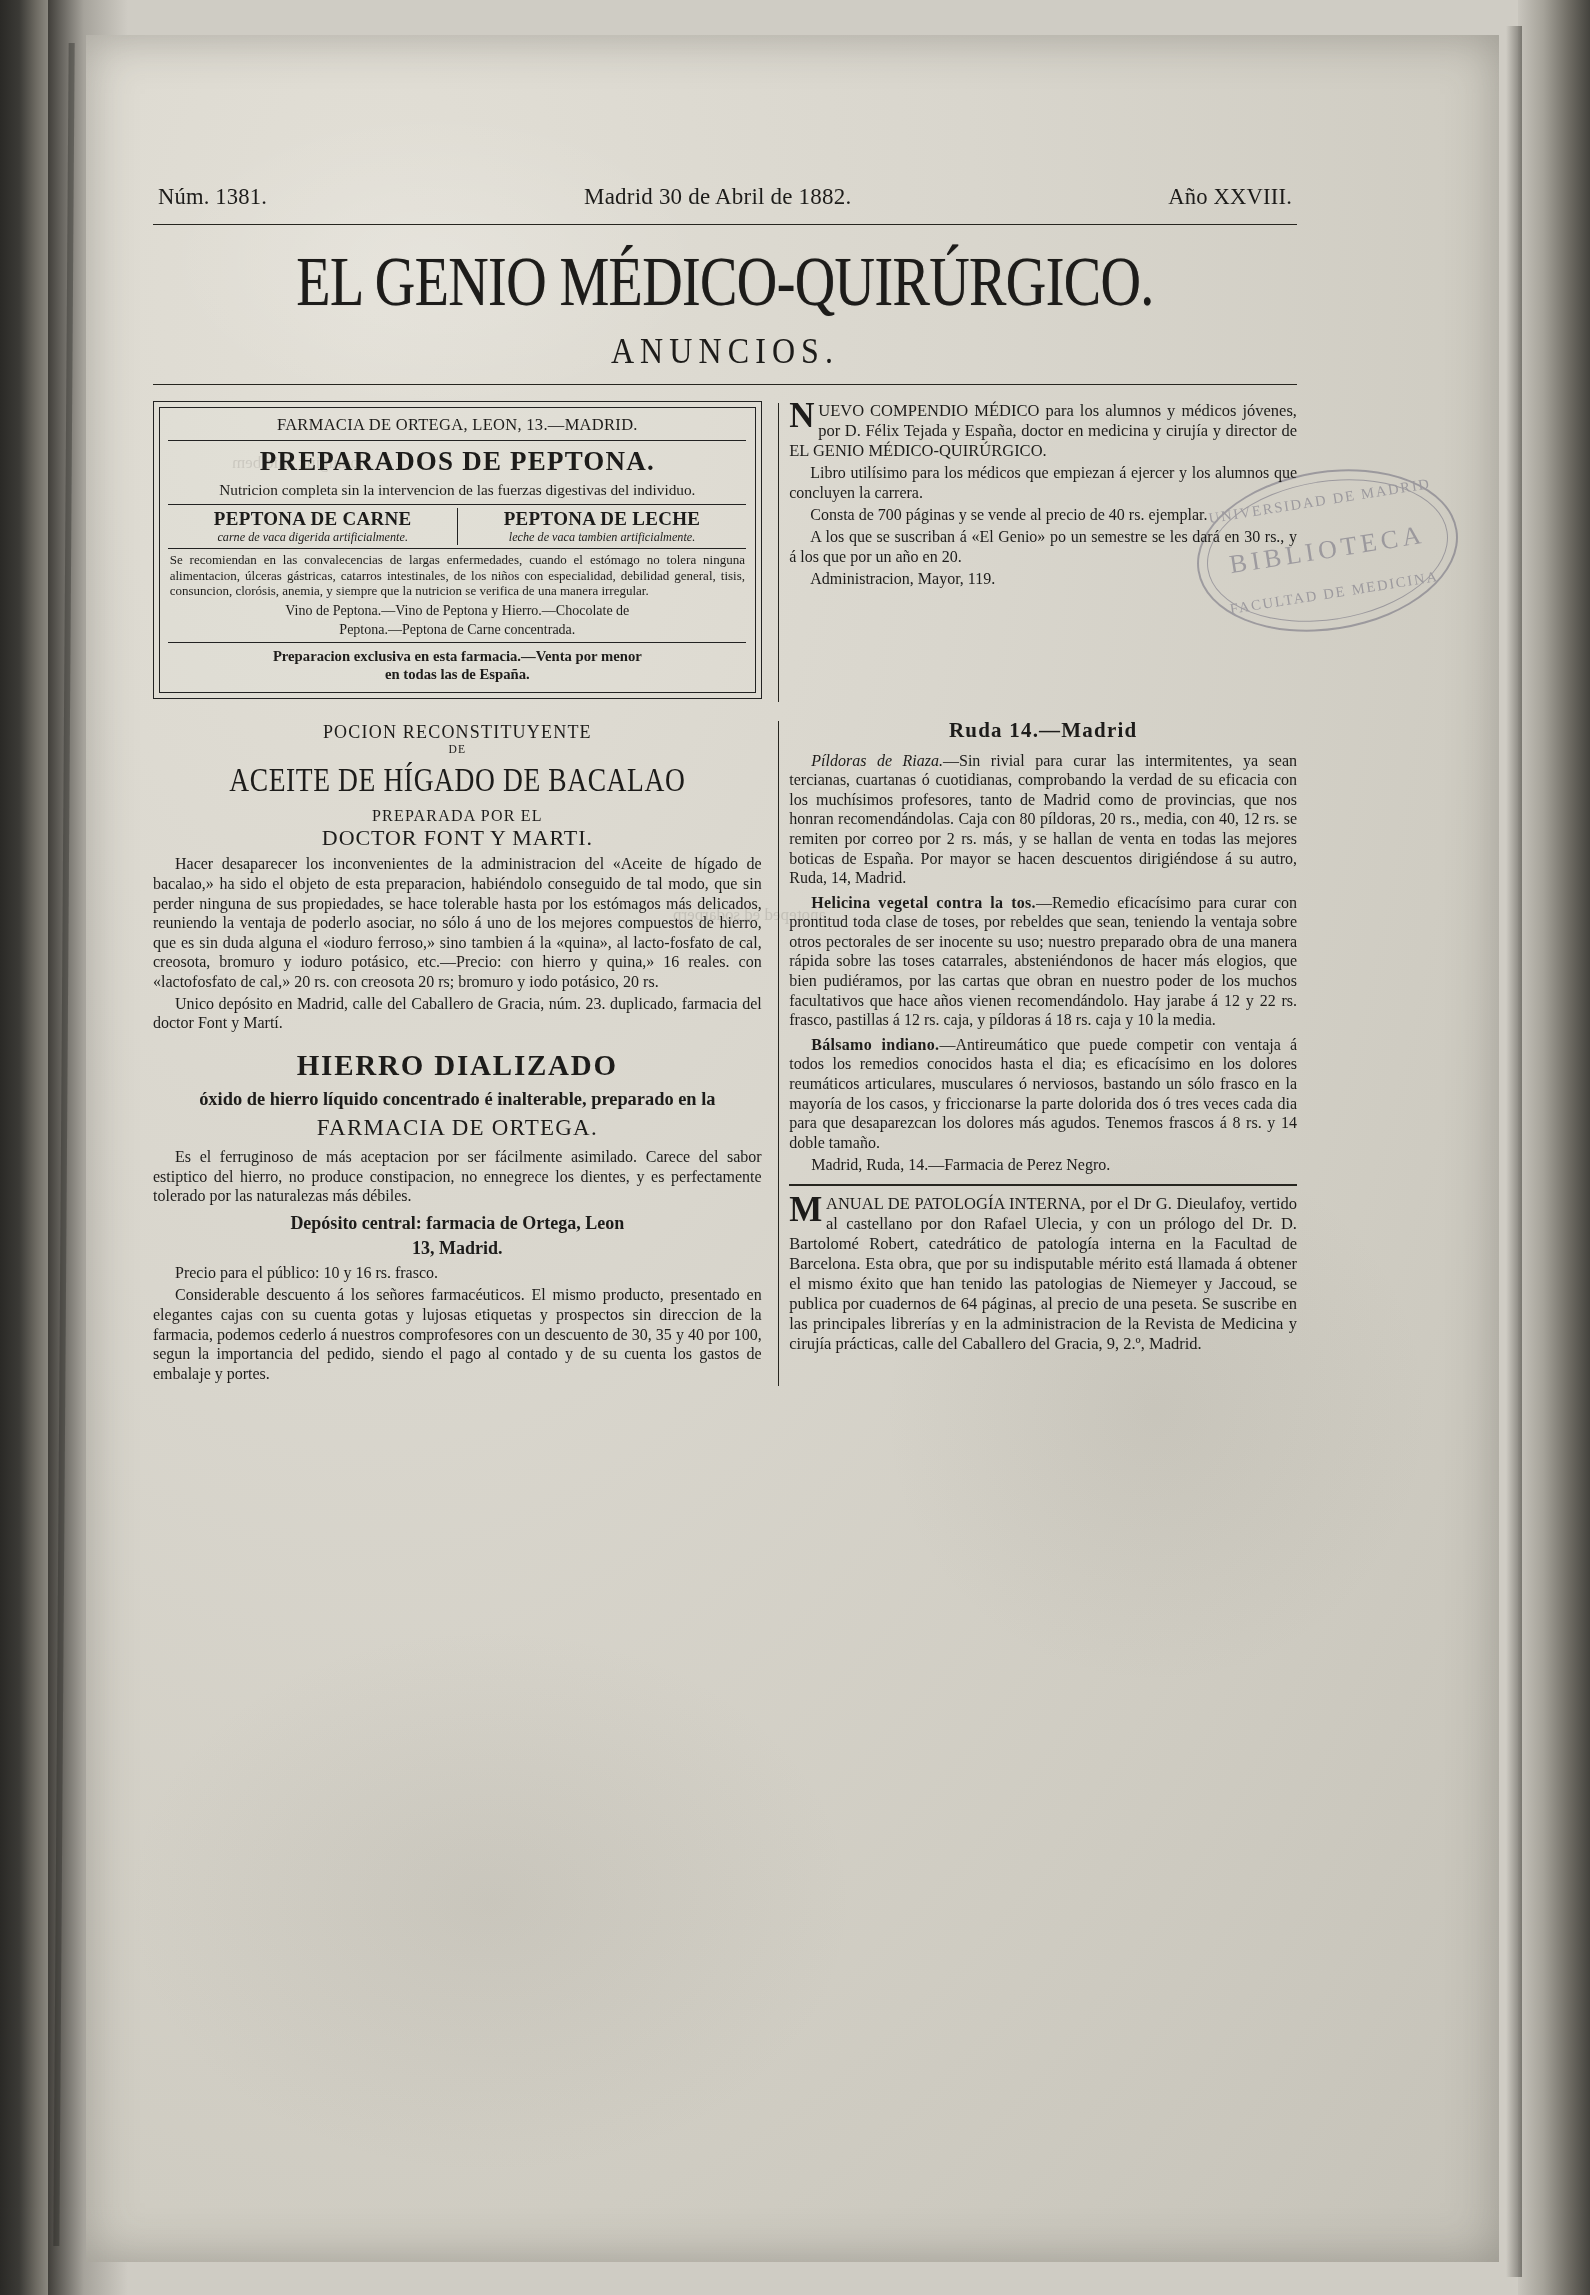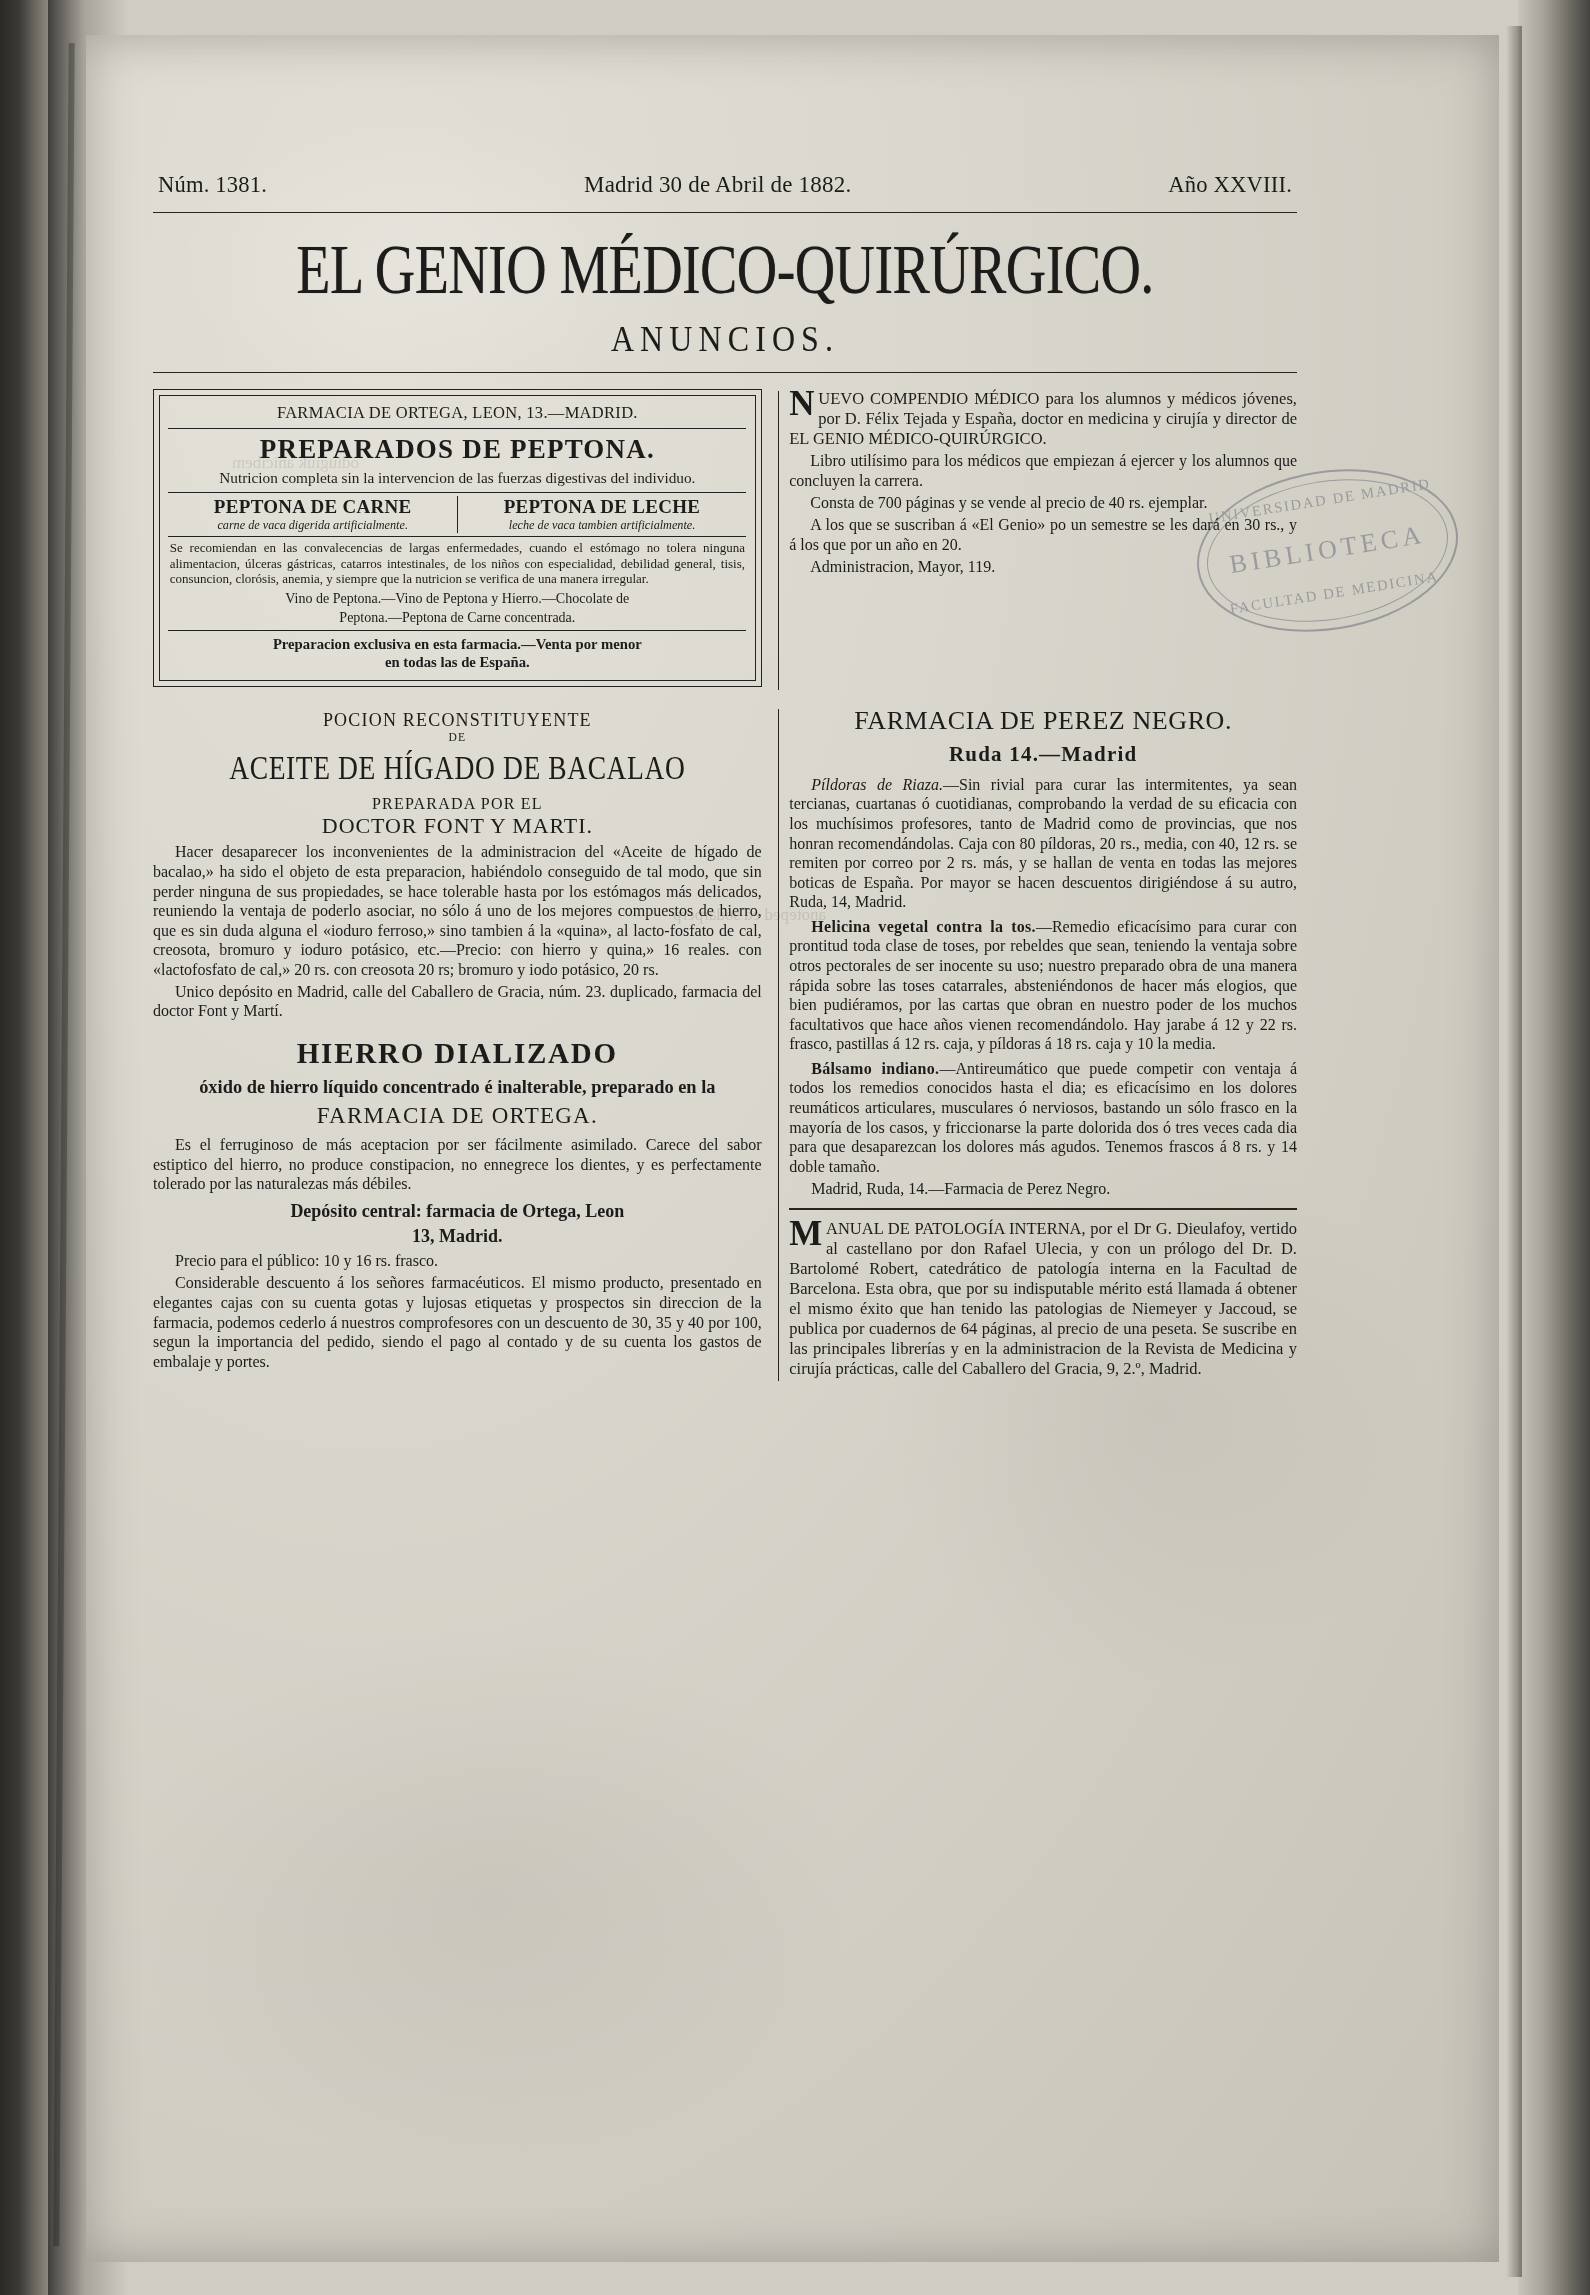--- a/index.html
+++ b/index.html
@@ -69,21 +69,21 @@
   .mottle {
     position: absolute;
     border-radius: 50%;
     pointer-events: none;
   }
 
   
   #content {
     position: absolute;
     left: 153px;
-    top: 172px;
+    top: 184px;
     width: 1144px;
     color: #1d1c1a;
   }
 
   
   .topline {
     display: flex;
     justify-content: space-between;
     align-items: baseline;
     font-size: 22px;
@@ -428,21 +428,20 @@
           <p class="just" style="text-indent:22px;">Considerable descuento á los señores farmacéuticos. El mismo producto, presentado en elegantes cajas con su cuenta gotas y lujosas etiquetas y prospectos sin direccion de la farmacia, podemos cederlo á nuestros comprofesores con un descuento de 30, 35 y 40 por 100, segun la importancia del pedido, siendo el pago al contado y de su cuenta los gastos de embalaje y portes.</p>
         </div>
 
       </div>
 
       <div class="col-sep"></div>
 
       <div class="col-r">
 
         <div>
-          <div class="h-perez">FARMACIA DE PEREZ NEGRO.</div>
           <div class="h-ruda">Ruda 14.—Madrid</div>
 
           <p class="just" style="text-indent:22px;">
             <span class="lead-ital">Píldoras de Riaza.</span><span>—Sin rivial para curar las intermitentes, ya sean tercianas, cuartanas ó cuotidianas, comprobando la verdad de su eficacia con los muchísimos profesores, tanto de Madrid como de provincias, que nos honran recomendándolas. Caja con 80 píldoras, 20 rs., media, con 40, 12 rs. se remiten por correo por 2 rs. más, y se hallan de venta en todas las mejores boticas de España. Por mayor se hacen descuentos dirigiéndose á su autro, Ruda, 14, Madrid.</span>
           </p>
 
           <p class="just" style="text-indent:22px;margin-top:4.9px;">
             <span class="run-bold">Helicina vegetal contra la tos.</span><span>—Remedio eficacísimo para curar con prontitud toda clase de toses, por rebeldes que sean, teniendo la ventaja sobre otros pectorales de ser inocente su uso; nuestro preparado obra de una manera rápida sobre las toses catarrales, absteniéndonos de hacer más elogios, que bien pudiéramos, por las cartas que obran en nuestro poder de los muchos facultativos que hace años vienen recomendándolo. Hay jarabe á 12 y 22 rs. frasco, pastillas á 12 rs. caja, y píldoras á 18 rs. caja y 10 la media.</span>
           </p>
 

